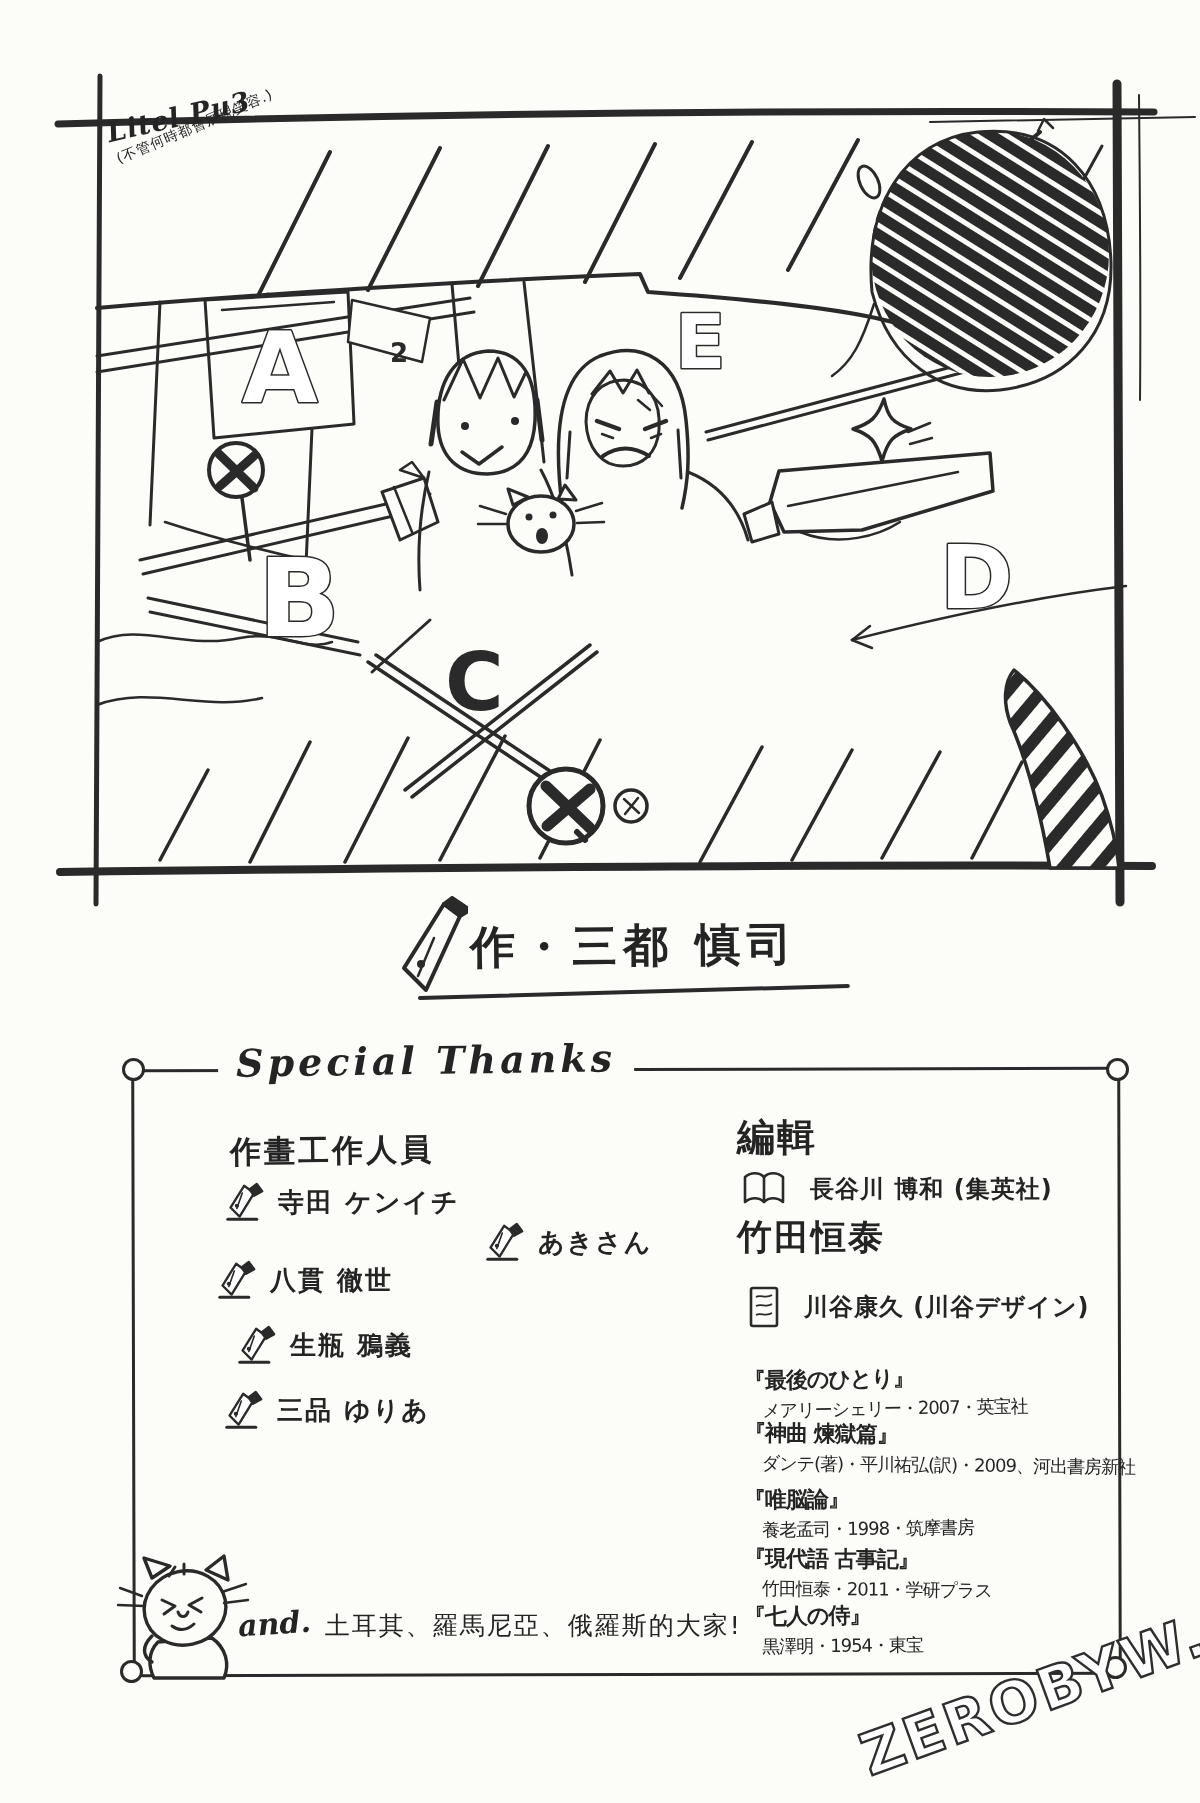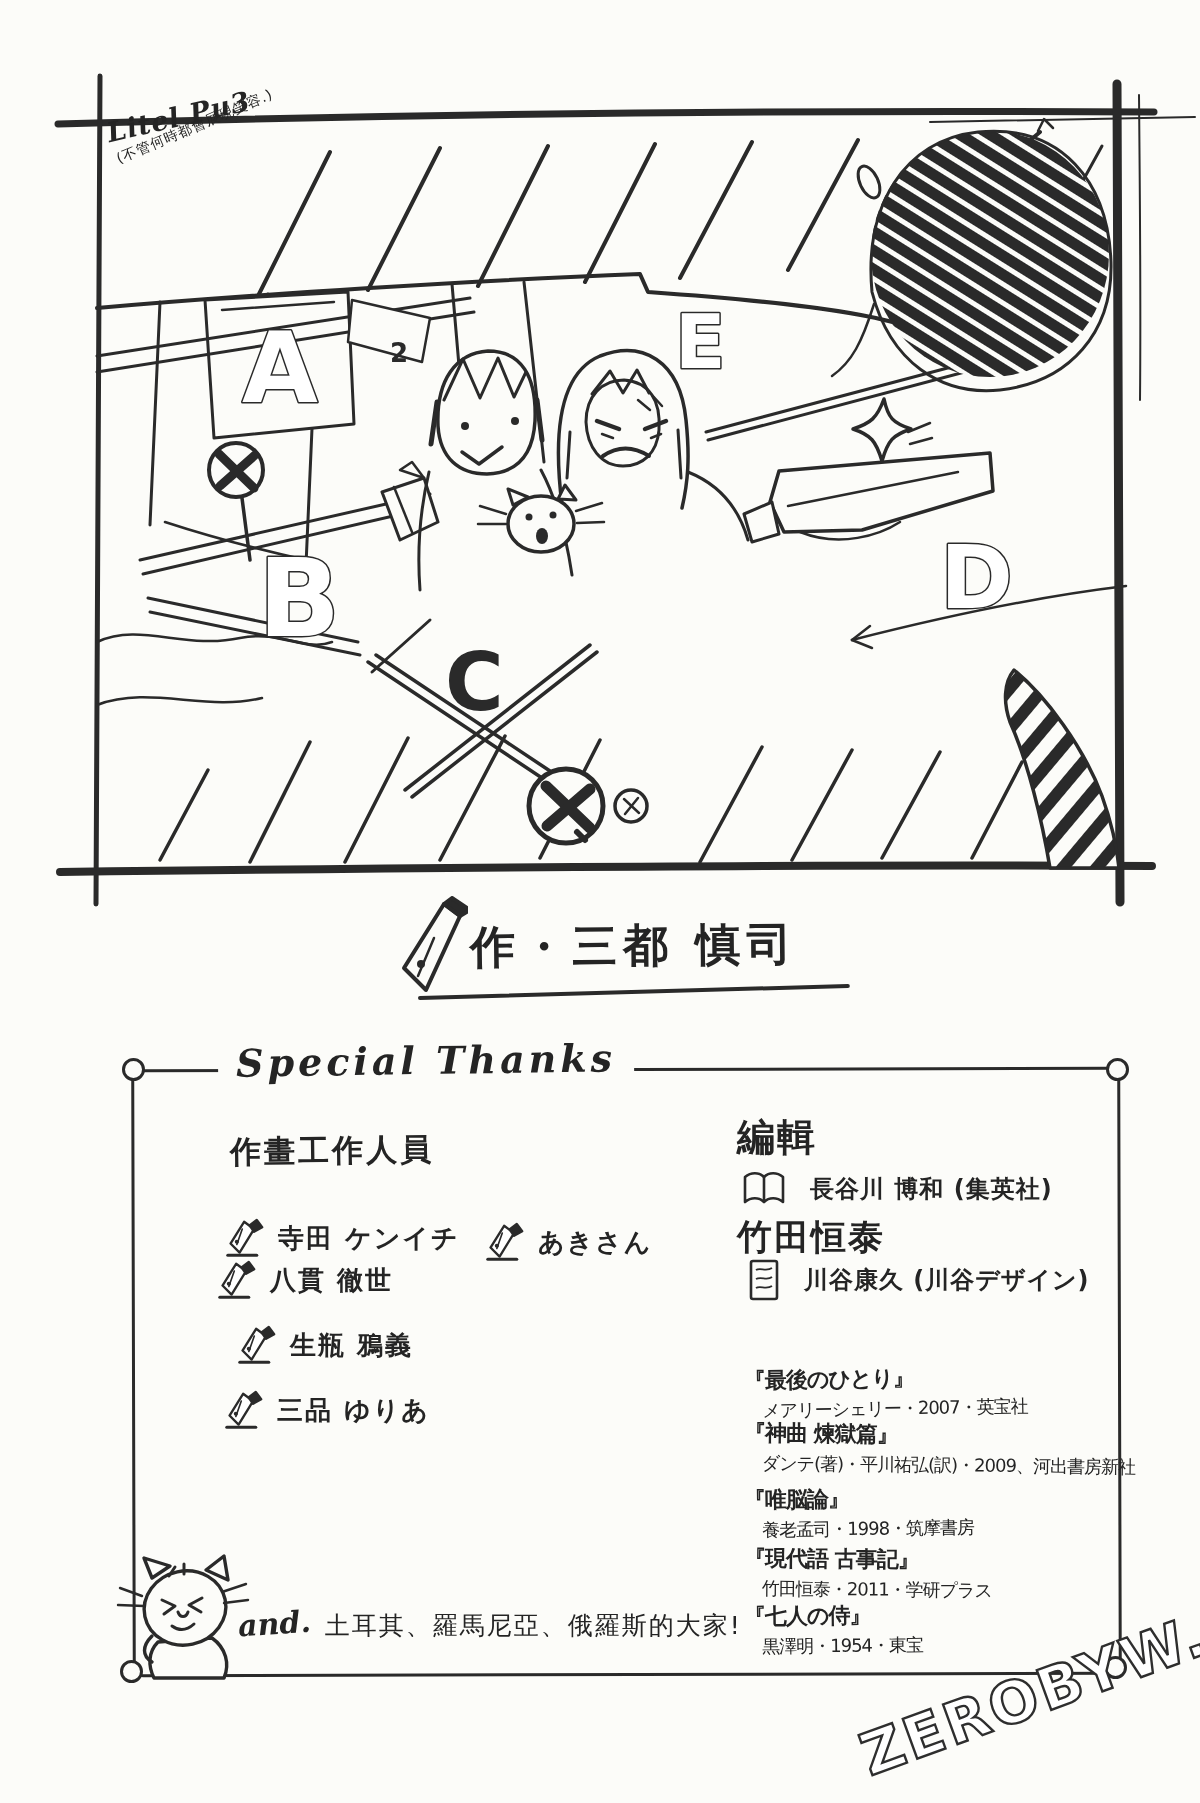--- a/index.html
+++ b/index.html
@@ -268,21 +268,21 @@
 
   <div class="abs box"></div>
   <div class="abs corner" style="left:122px;top:1058px;"></div>
   <div class="abs corner" style="left:1106px;top:1058px;"></div>
   <div class="abs corner" style="left:120px;top:1660px;"></div>
   <div class="abs corner" style="left:1104px;top:1656px;"></div>
   <div class="abs box-title">Special Thanks</div>
 
   <div class="abs sec-header staff-header">作畫工作人員</div>
 
-  <div class="abs staff-row" style="left:226px;top:1180px;margin-top:36px;">
+  <div class="abs staff-row" style="left:226px;top:1180px;">
     <svg class="nib-sm" viewBox="0 0 42 44">
         <use href="#nib"></use>
       </svg>
     <span class="staff-name">寺田 ケンイチ</span>
   </div>
   <div class="abs staff-row" style="left:486px;top:1180px;margin-top:40px;">
     <svg class="nib-sm" viewBox="0 0 42 44">
         <use href="#nib"></use>
       </svg>
     <span class="staff-name">あきさん</span>
@@ -311,21 +311,21 @@
     <svg width="44" height="38" viewBox="0 0 44 38">
       <g stroke="#2a2a2a" fill="#fcfcf9" stroke-width="2.6" stroke-linejoin="round">
         <path d="M3,7 C9,2 17,2 22,7 C27,2 35,2 41,7 L41,32 C35,27 27,27 22,32 C17,27 9,27 3,32 Z"></path>
         <path d="M22,7 L22,32" fill="none"></path>
       </g>
     </svg>
     <span class="cred-name">長谷川 博和 (集英社)</span>
   </div>
 
   <div class="abs sec-header cover-header">竹田恒泰</div>
-  <div class="abs cred-row" style="left:748px;top:1258px;">
+  <div class="abs cred-row" style="left:748px;top:1285px;">
     <svg width="32" height="44" viewBox="0 0 32 44">
       <g stroke="#2a2a2a" fill="#fcfcf9" stroke-width="2.6" stroke-linejoin="round">
         <rect x="3" y="3" width="26" height="38" rx="2"></rect>
         <path d="M8,12 C12,9 18,14 24,10" fill="none" stroke-width="1.8"></path>
         <path d="M8,21 C13,18 19,23 24,19" fill="none" stroke-width="1.8"></path>
         <path d="M8,30 C12,27 18,32 24,28" fill="none" stroke-width="1.8"></path>
       </g>
     </svg>
     <span class="cred-name">川谷康久 (川谷デザイン)</span>
   </div>

